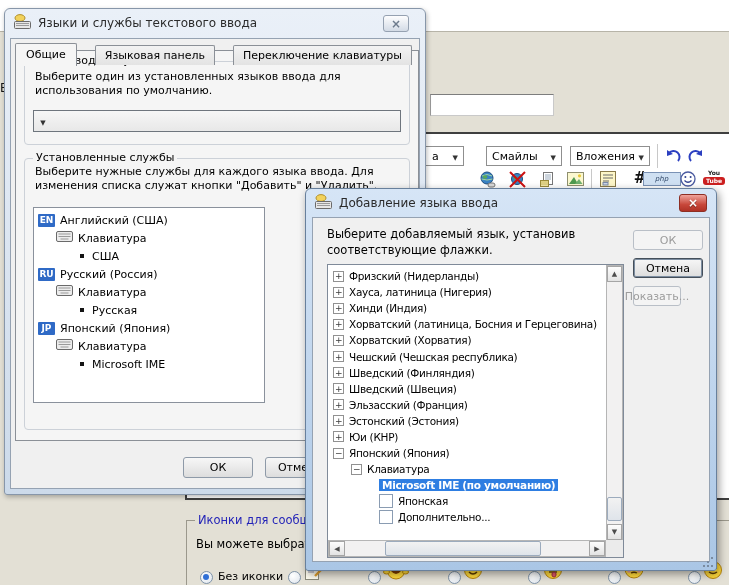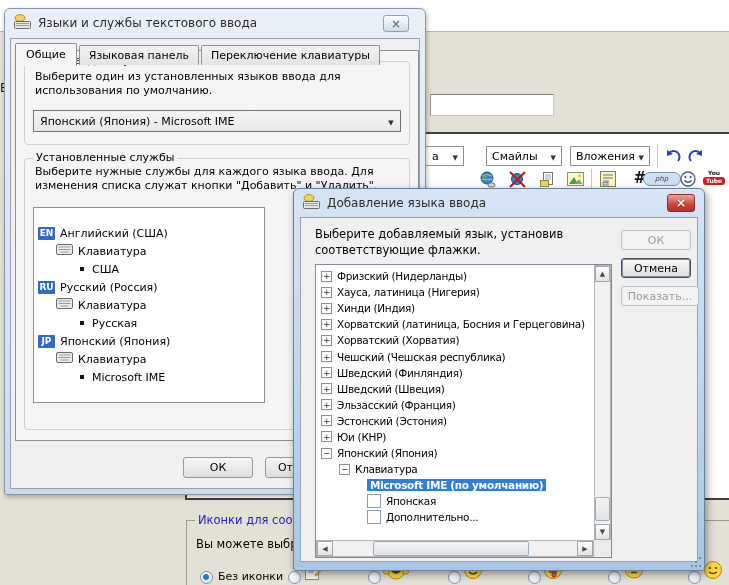--- a/index.html
+++ b/index.html
@@ -13,46 +13,46 @@
   .top-input{left:430px;top:94px;width:124px;height:22px;background:#fff;border:1px solid #c9c9c9;border-top-color:#7d7d7d;border-left-color:#9a9a9a;box-sizing:border-box}
   .editor-box{left:185px;top:132px;width:546px;height:368px;background:#fff;border:2px solid #3f3f3f;box-sizing:border-box}
   .select{height:20px;background:#fff;border:1px solid #8f8f8f;box-sizing:border-box;display:flex;align-items:center;justify-content:space-between;padding:0 5px;font-size:11px;cursor:default}
   .select .car::before{content:"▼";font-size:7px;color:#333}
   .tb-sep{width:1px;background:#c8c8c8}
   .tb-icon{width:20px;height:20px;display:flex;align-items:center;justify-content:center}
   .hash{font-weight:bold;font-size:15px;color:#111}
   .yt{display:flex;flex-direction:column;align-items:center;line-height:1}
   .yt .yt-top{font-size:6px;font-weight:bold;color:#222}
   .yt .yt-box{background:#cc1f1f;color:#fff;font-size:6px;font-weight:bold;border-radius:3px;padding:1px 3px;margin-top:1px}
-  .php-badge{background:#cfe0f2;border:1px solid #7a92b5;border-radius:7px;font-size:7px;font-style:italic;color:#334a6b;padding:2px 11px}
+  .php-badge{background:#cfe0f2;border:1px solid #7a92b5;border-radius:0;font-size:7px;font-style:italic;color:#334a6b;padding:2px 11px}
 
   
   .msg-fieldset{left:186px;top:520px;width:560px;height:120px;border:1px solid #9b988c;box-sizing:border-box}
   .msg-legend{position:absolute;left:8px;top:-8px;background:#e3e0d5;padding:0 3px;color:#2424b8;font-size:11.5px;white-space:nowrap}
   .msg-desc{left:196px;top:537px;font-size:11.5px;white-space:nowrap}
   .radio{width:13px;height:13px;border-radius:50%;border:1px solid #7f93a8;background:radial-gradient(circle at 35% 35%,#fff,#dde4ec);box-sizing:border-box;position:absolute}
   .radio.sel::after{content:"";position:absolute;left:2px;top:2px;width:6px;height:6px;border-radius:50%;background:#2f6fd6}
   .radio-label{font-size:11px;white-space:nowrap}
 
   
   .dlg{position:absolute;box-sizing:border-box;border-radius:6px 6px 3px 3px}
   .dlg1{left:4px;top:8px;width:422px;height:487px;background:linear-gradient(#eaf0f8,#ccdaea);border:1px solid #8796a9;box-shadow:1px 2px 5px rgba(0,0,0,.28);z-index:10}
-  .dlg2{left:293px;top:188px;width:412px;height:383px;background:linear-gradient(#d6e5f6,#aac6e5);border:1px solid #68809c;box-shadow:2px 3px 9px rgba(0,0,0,.4);z-index:20}
+  .dlg2{left:305px;top:188px;width:412px;height:383px;background:linear-gradient(#d6e5f6,#aac6e5);border:1px solid #68809c;box-shadow:2px 3px 9px rgba(0,0,0,.4);z-index:20}
   .titlebar{position:absolute;left:0;top:0;right:0;height:28px;display:flex;align-items:center;padding-left:9px;gap:7px;font-size:12px;color:#2b2b2b;white-space:nowrap}
   .dlg2 .titlebar{height:27px}
   .closebtn{position:absolute;border-radius:3px;display:flex;align-items:center;justify-content:center;cursor:default;box-sizing:border-box}
   .close-gray{right:16px;top:6px;width:26px;height:17px;border:1px solid #95a1b1;background:linear-gradient(#fdfdfe,#d3dbe6);color:#6d7b8d;font-weight:bold;font-size:12px}
   .close-red{right:9px;top:5px;width:28px;height:18px;border:1px solid #8e2f24;background:linear-gradient(#f0a49c,#c7473a 60%,#b03226);color:#fff;font-weight:bold;font-size:12px;text-shadow:0 1px 1px rgba(0,0,0,.4)}
   .client{position:absolute;background:#f0f0f0;border:1px solid #95a2b2;box-sizing:border-box}
   .dlg1 .client{left:5px;right:5px;top:29px;bottom:5px}
   .dlg2 .client{left:6px;right:6px;top:28px;bottom:8px}
 
   
   .tabs{position:absolute;left:4px;top:4px;display:flex;align-items:flex-end;z-index:3}
-  .tab{border:1px solid #8b9097;border-bottom:none;border-radius:2px 2px 0 0;padding:3px 9px;background:linear-gradient(#f3f3f3,#e3e3e3);margin-right:2px;cursor:default;white-space:nowrap}
+  .tab{border:1px solid #8b9097;border-bottom:none;border-radius:2px 2px 0 0;padding:3px 9px;background:linear-gradient(#f3f3f3,#e3e3e3);margin-right:18px;cursor:default;white-space:nowrap}
   .tab.active{background:#f5f5f5;padding:4px 10px 5px;margin-bottom:-1px}
   .tabpage{position:absolute;left:4px;top:11px;width:404px;height:391px;background:#f5f5f5;border:1px solid #8b9097;box-sizing:border-box}
 
   .groupbox{position:absolute;border:1px solid #ccd1d8;border-radius:4px;box-sizing:border-box}
   .gb-legend{position:absolute;left:8px;top:-8px;background:#f5f5f5;padding:0 3px;white-space:nowrap}
   .gb-desc{position:absolute;font-size:11px;line-height:14px}
 
   .combo{position:absolute;border:1px solid #6e757d;background:linear-gradient(#f6f6f6,#e8e8e8);display:flex;align-items:center;box-sizing:border-box;cursor:default}
   .combo .cv{flex:1;padding-left:6px;white-space:nowrap;overflow:hidden}
   .combo .car{width:18px;text-align:center}
@@ -272,31 +272,30 @@
         <span class="tab active">Общие</span>
         <span class="tab">Языковая панель</span>
         <span class="tab">Переключение клавиатуры</span>
       </div>
       <div class="tabpage">
 
         <div class="groupbox" style="left:8px;top:10px;width:386px;height:84px">
           <span class="gb-legend">Язык ввода по умолчанию</span>
           <div class="gb-desc" style="left:10px;top:8px;width:372px">Выберите один из установленных языков ввода для использования по умолчанию.</div>
           <div class="combo" style="left:8px;top:48px;width:368px;height:22px">
-            <span class="cv">Японский (Япония) - Microsoft IME</span>
             <span class="car"></span>
           </div>
         </div>
 
         <div class="groupbox" style="left:8px;top:107px;width:386px;height:272px">
           <span class="gb-legend">Установленные службы</span>
           <div class="gb-desc" style="left:10px;top:6px;width:370px;white-space:nowrap;overflow:hidden">Выберите нужные службы для каждого языка ввода. Для</div>
           <div class="gb-desc" style="left:10px;top:20px;width:370px;white-space:nowrap;overflow:hidden">изменения списка служат кнопки "Добавить" и "Удалить".</div>
 
-          <div class="listbox" style="left:8px;top:48px;width:232px;height:196px;padding-top:16px">
+          <div class="listbox" style="left:8px;top:48px;width:232px;height:196px;padding-top:3px">
             <div class="trow">
               <span class="badge">EN</span>
               <span>Английский (США)</span>
             </div>
             <div class="trow ind1">
               <span class="kbd"><svg width="17" height="11" viewBox="0 0 17 11">
                     <rect x="0.5" y="0.5" width="16" height="10" rx="1.5" fill="#ececec" stroke="#6a6a6a"></rect>
                     <path d="M2.5 3 H14.5 M2.5 5.5 H14.5 M4.5 8 H12.5" stroke="#9a9a9a"></path>
                   </svg></span>
               <span>Клавиатура</span>
@@ -441,18 +440,18 @@
         <div class="sb" style="left:0;bottom:0;height:17px;width:278px">
           <div class="sb-btn lf" style="left:0;top:0;width:16px;height:15px"></div>
           <div class="sb-thumb" style="left:56px;top:0;width:156px;height:15px"></div>
           <div class="sb-btn rt" style="right:0;top:0;width:16px;height:15px"></div>
         </div>
         <div class="sb-corner" style="right:0;bottom:0;width:17px;height:17px"></div>
       </div>
 
       <div class="btn disabled" style="left:320px;top:12px;width:70px;height:20px">ОК</div>
       <div class="btn default" style="left:320px;top:40px;width:70px;height:20px">Отмена</div>
-      <div class="btn disabled" style="left:320px;top:68px;width:78px;height:20px">Показать...</div>
+      <div class="btn disabled" style="left:320px;top:68px;width:48px;height:20px">Показать...</div>
     </div>
     <div class="grip"></div>
   </div>
 
 </div>
 
 </body></html>

